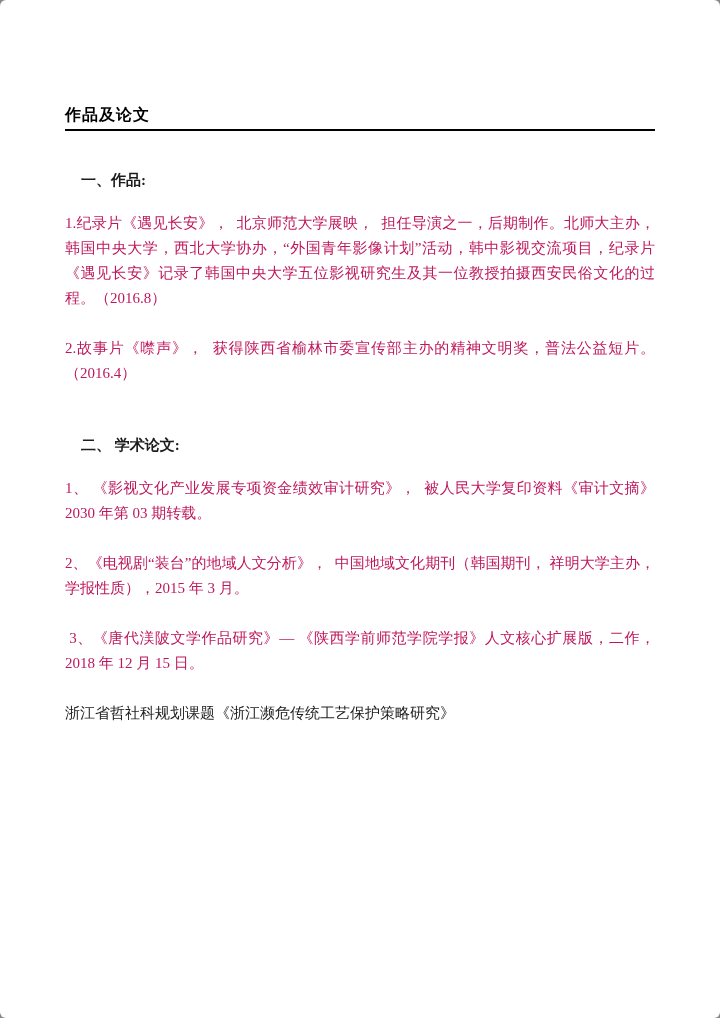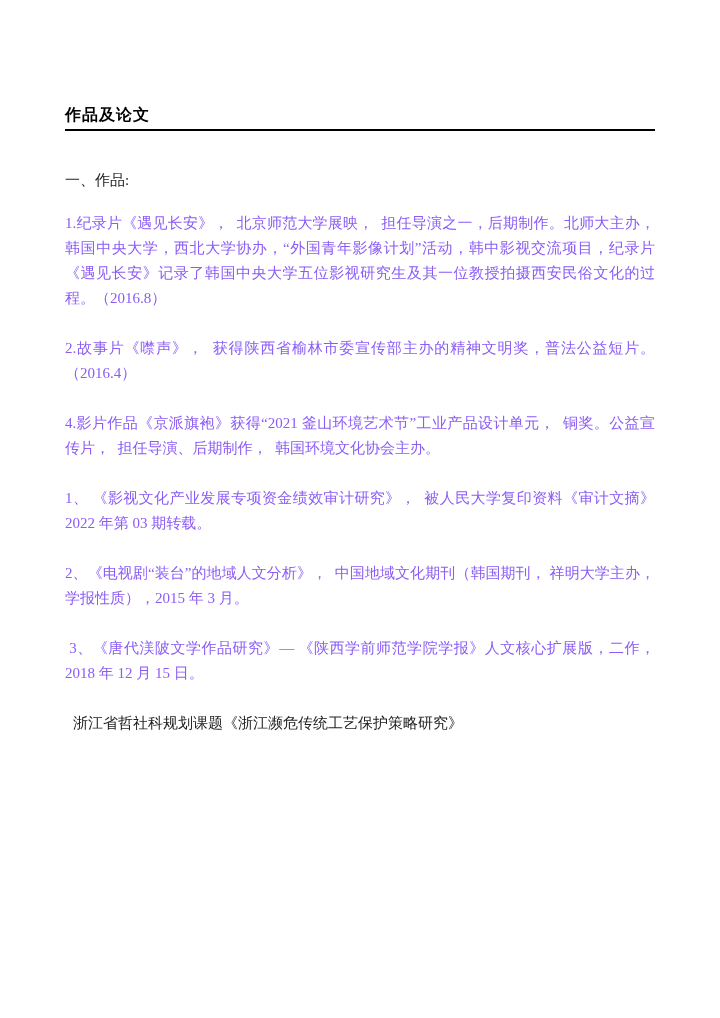--- a/index.html
+++ b/index.html
@@ -10,74 +10,75 @@
   .page {
     position: relative;
     width: 720px;
     height: 1018px;
     margin: 0 auto;
     background: #ffffff;
     box-sizing: border-box;
     padding: 106px 65px 0 65px;
     color: #1c1c1c;
     font-family: "Liberation Serif", "DejaVu Serif", serif;
+    border-radius: 6px;
   }
   .doc-title {
     margin: 0;
     font-family: "Liberation Sans", "DejaVu Sans", sans-serif;
     font-weight: 700;
     font-size: 16px;
     line-height: 18px;
     color: #000;
     letter-spacing: 1px;
     border-bottom: 2px solid #000;
     padding-bottom: 5px;
   }
   .section-heading {
     font-size: 15px;
     line-height: 22px;
-    font-weight: 400;
-    margin: 0;
+    font-weight: 700;
+    margin: 16px;
     color: #1c1c1c;
   }
   .heading-works   { margin-top: 38px; }
   .heading-papers  { margin-top: 48px; }
   .heading-topics  { margin-top: 34px; }
   .para {
     font-size: 15px;
     line-height: 25px;
     margin: 20px 0 25px 0;
     text-align: justify;
     white-space: pre-wrap;
-    color: #8b5cf6;
+    color: #be185d;
   }
   .para + .para { margin-top: 0; }
   .topic-title {
     font-size: 15px;
     line-height: 25px;
-    margin: 7px 0 0 8px;
+    margin: 7px 0 0 0;
     white-space: pre-wrap;
   }
 </style>
 </head>
 <body>
 
 <div class="page">
 
   <h1 class="doc-title"><span>作品及论文</span></h1>
 
   <section>
     <h2 class="section-heading heading-works">一、作品:</h2>
     <p class="para">1.纪录片《遇见长安》，  北京师范大学展映，  担任导演之一，后期制作。北师大主办，  韩国中央大学，西北大学协办，“外国青年影像计划”活动，韩中影视交流项目，纪录片《遇见长安》记录了韩国中央大学五位影视研究生及其一位教授拍摄西安民俗文化的过程。（2016.8）</p>
     <p class="para">2.故事片《噤声》，  获得陕西省榆林市委宣传部主办的精神文明奖，普法公益短片。（2016.4）</p>
-    <p class="para">4.影片作品《京派旗袍》获得“2021 釜山环境艺术节”工业产品设计单元，  铜奖。公益宣传片，  担任导演、后期制作，  韩国环境文化协会主办。</p>
   </section>
 
   <section>
-    <p class="para">1、 《影视文化产业发展专项资金绩效审计研究》，  被人民大学复印资料《审计文摘》2022 年第 03 期转载。</p>
+    <h2 class="section-heading heading-papers">二、 学术论文:</h2>
+    <p class="para">1、 《影视文化产业发展专项资金绩效审计研究》，  被人民大学复印资料《审计文摘》2030 年第 03 期转载。</p>
     <p class="para">2、《电视剧“装台”的地域人文分析》，  中国地域文化期刊（韩国期刊， 祥明大学主办，学报性质），2015 年 3 月。</p>
     <p class="para"> 3、《唐代渼陂文学作品研究》— 《陕西学前师范学院学报》人文核心扩展版，二作，2018 年 12 月 15 日。</p>
   </section>
 
   <section>
     <p class="topic-title">浙江省哲社科规划课题《浙江濒危传统工艺保护策略研究》</p>
 
   </section>
 
 </div>

